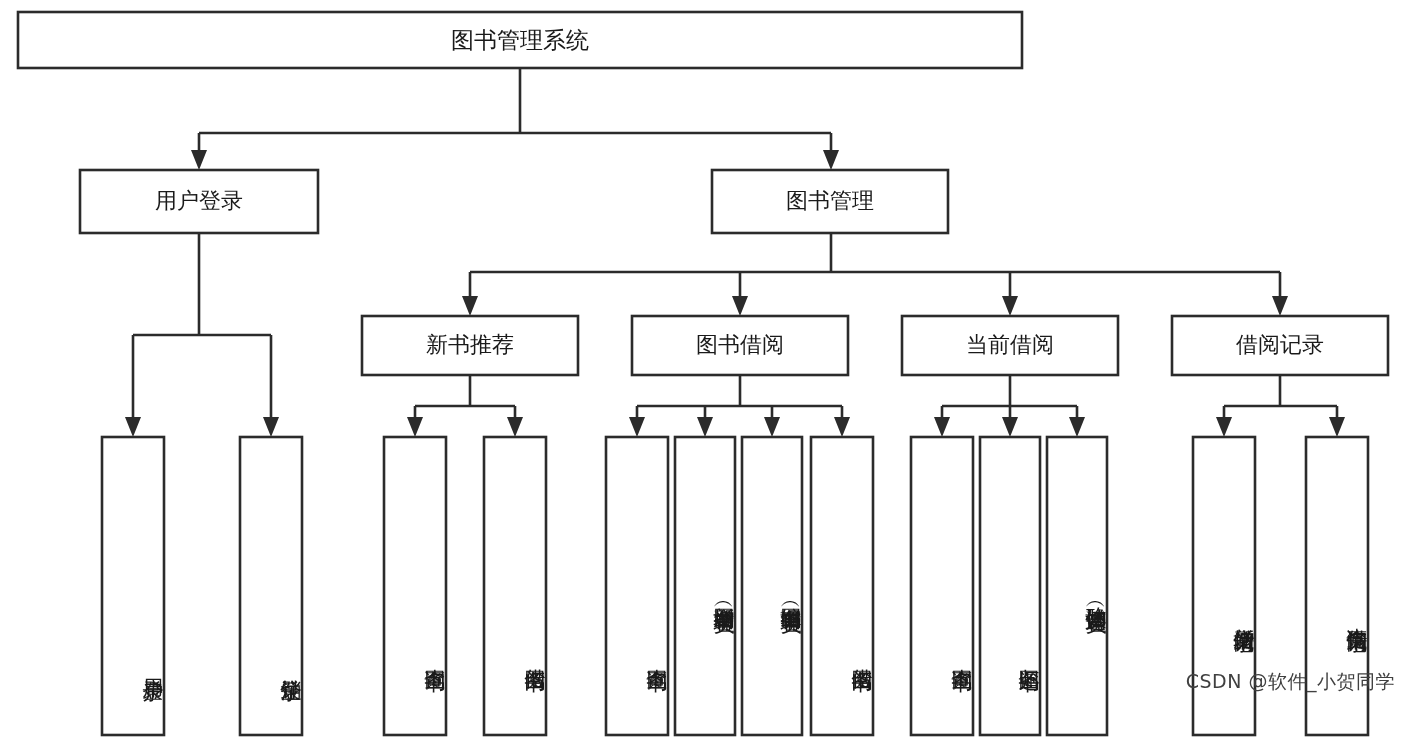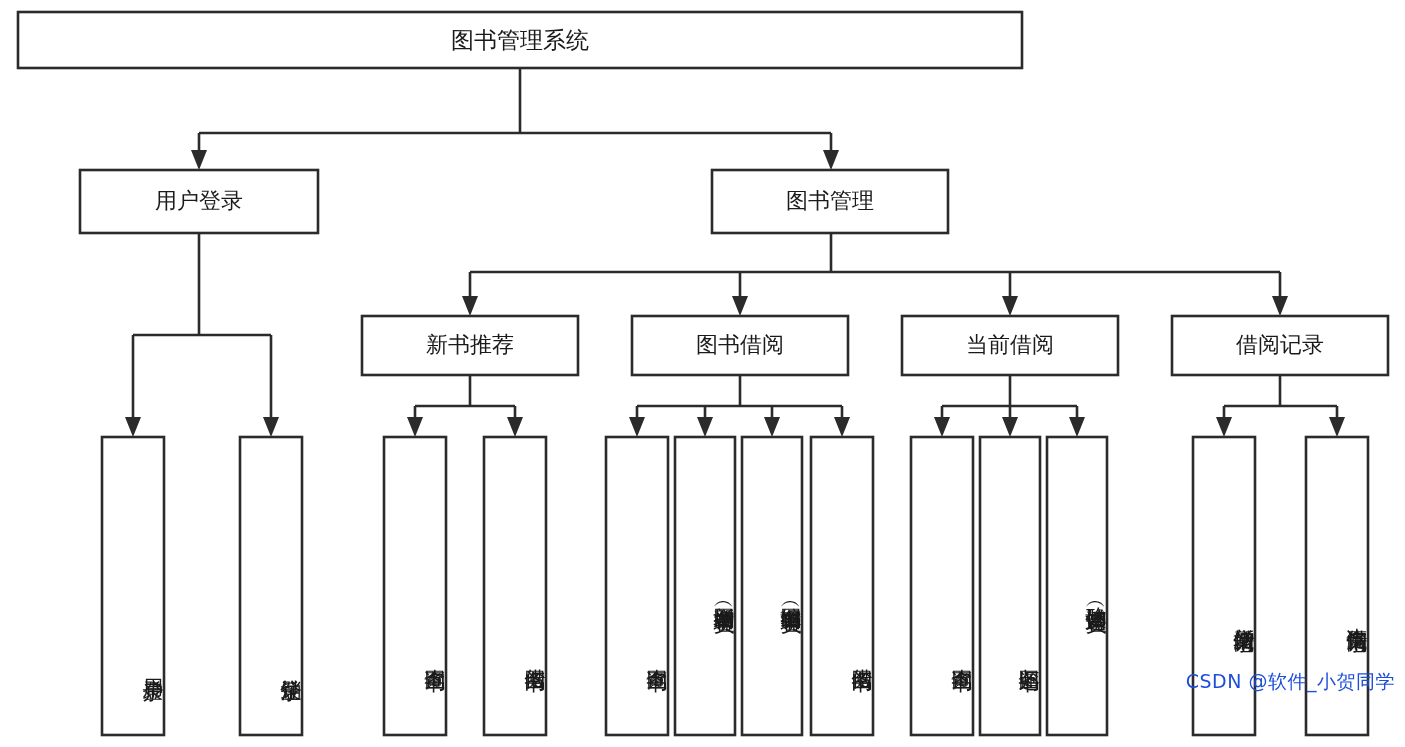--- a/index.html
+++ b/index.html
@@ -68,21 +68,21 @@
     justify-content: center;
     white-space: nowrap;
     pointer-events: none;
   }
   .watermark {
     position: absolute;
     right: 10px;
     bottom: 6px;
     font-family: "DejaVu Sans", "Liberation Sans", sans-serif;
     font-size: 19px;
-    color: #1d4ed8;
+    color: #404040;
     white-space: nowrap;
     letter-spacing: 0.5px;
   }
 </style>
 </head>
 <body>
 
 <div id="diagram-root">
 
   <svg class="diagram-canvas" viewBox="0 0 1405 747" xmlns="http://www.w3.org/2000/svg">

